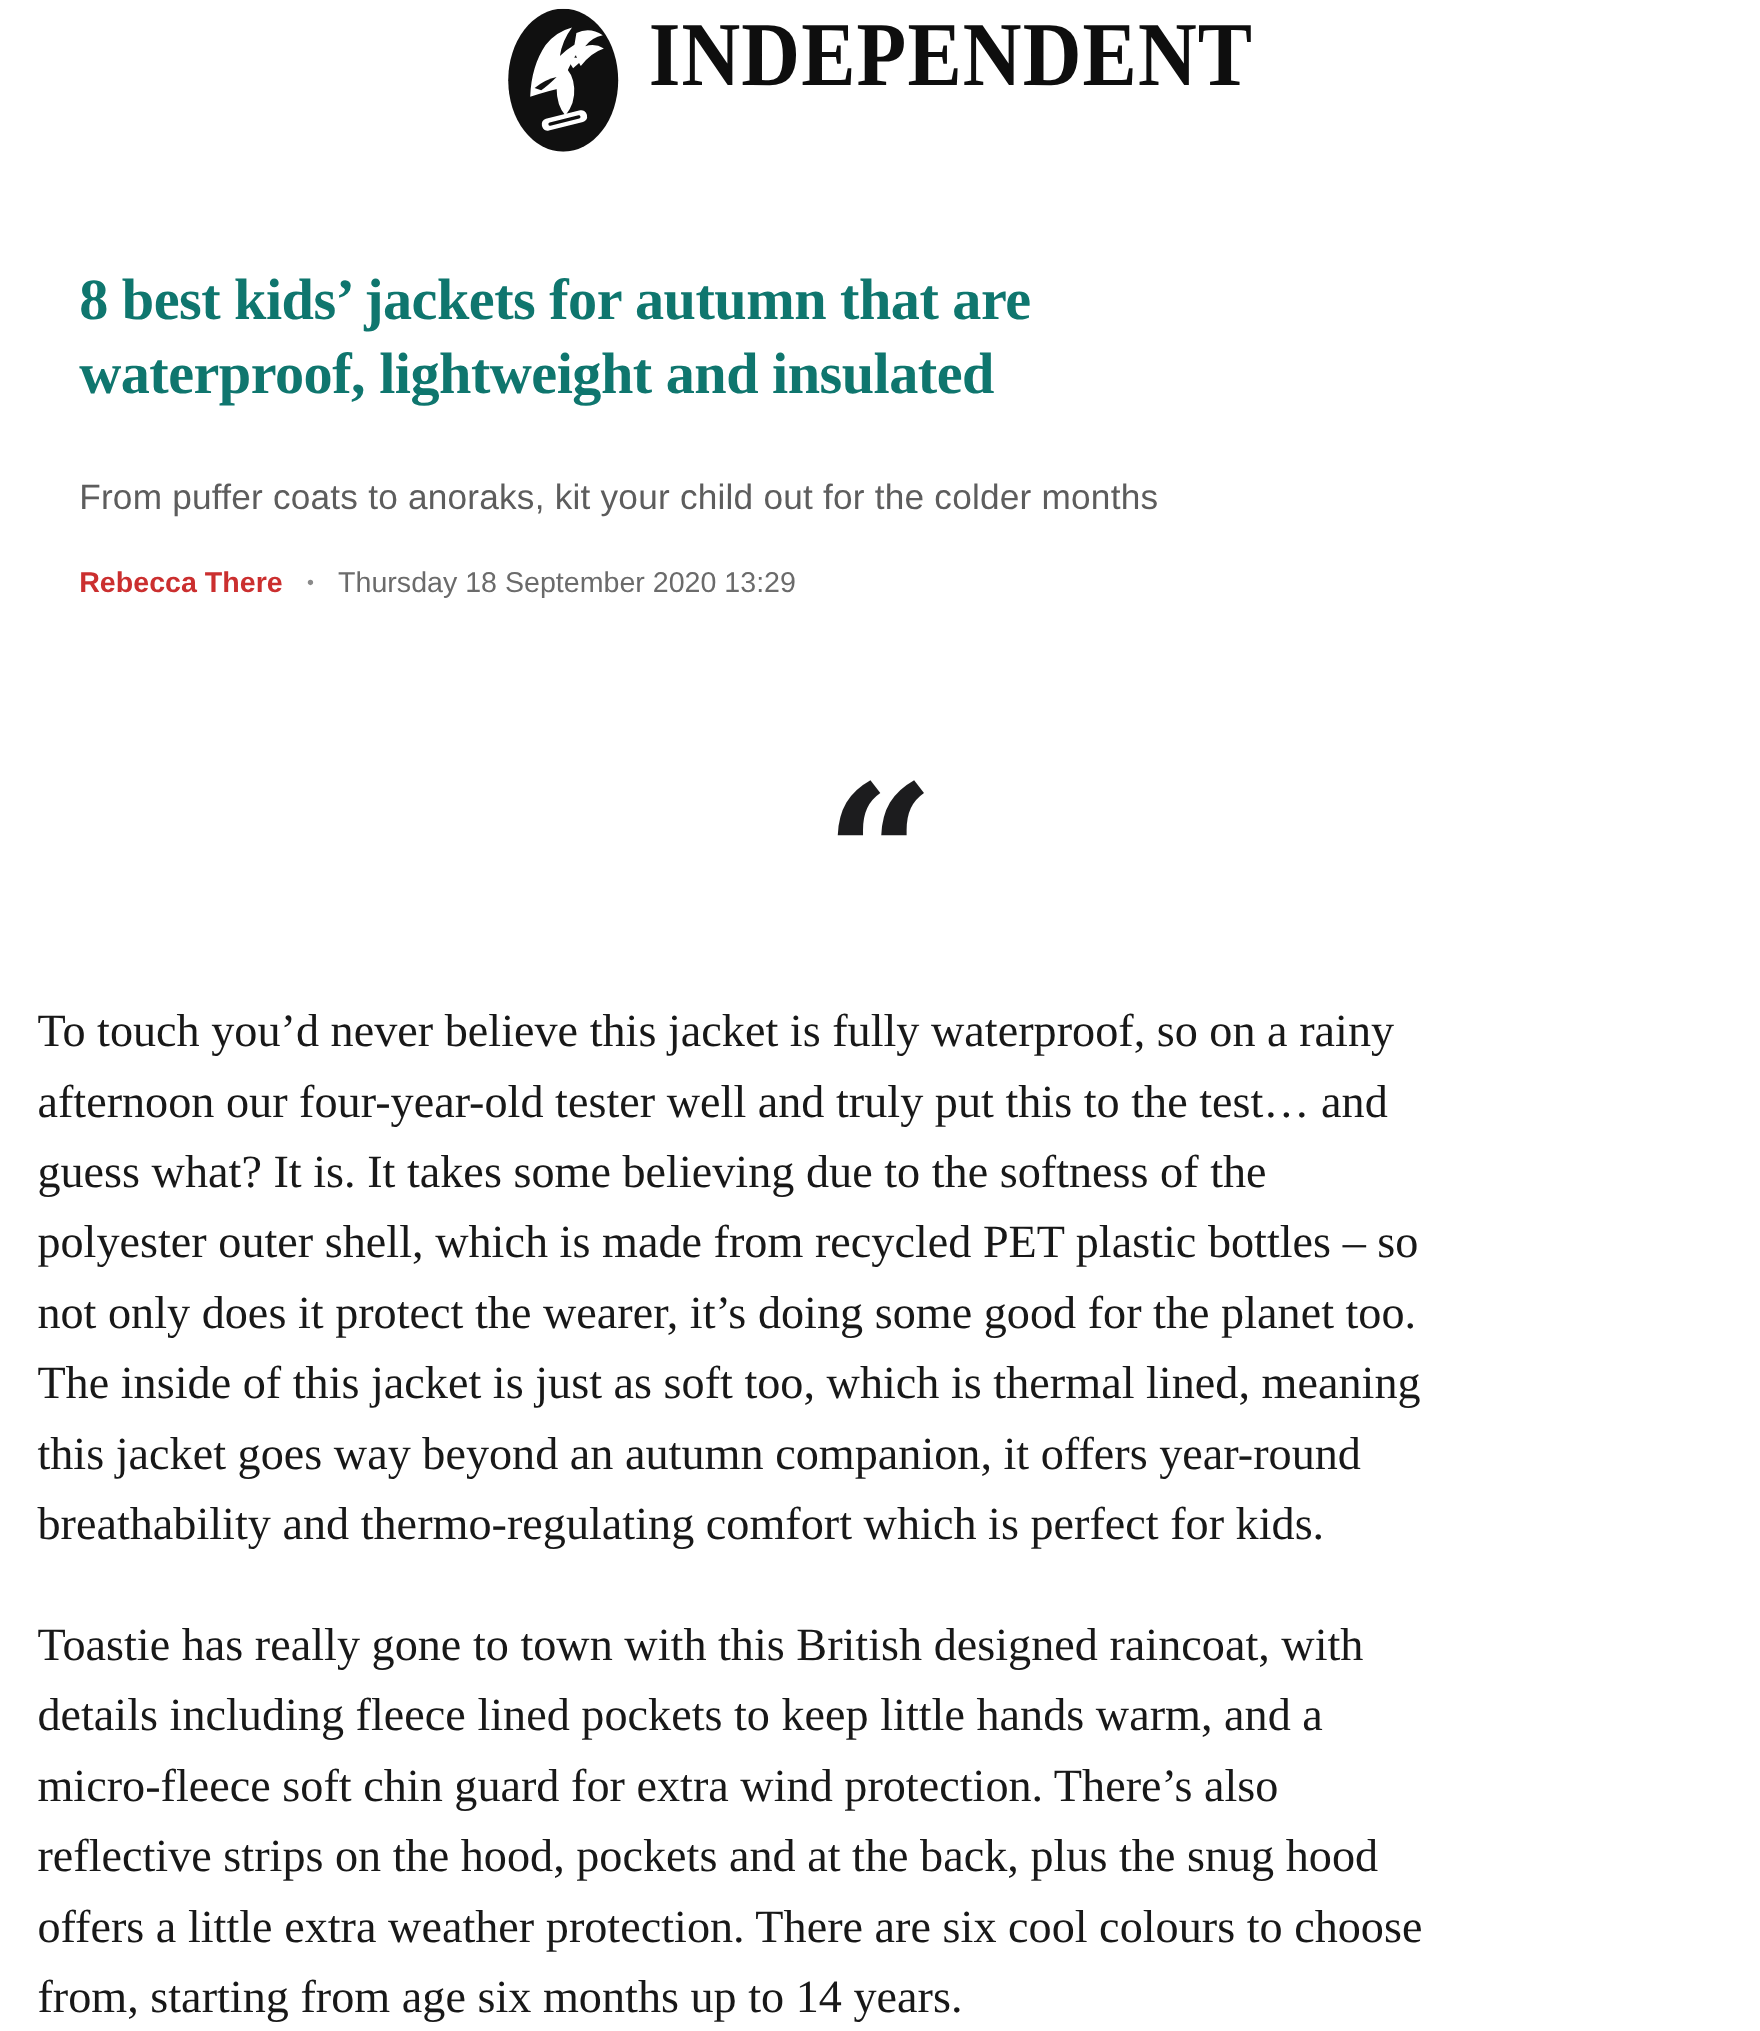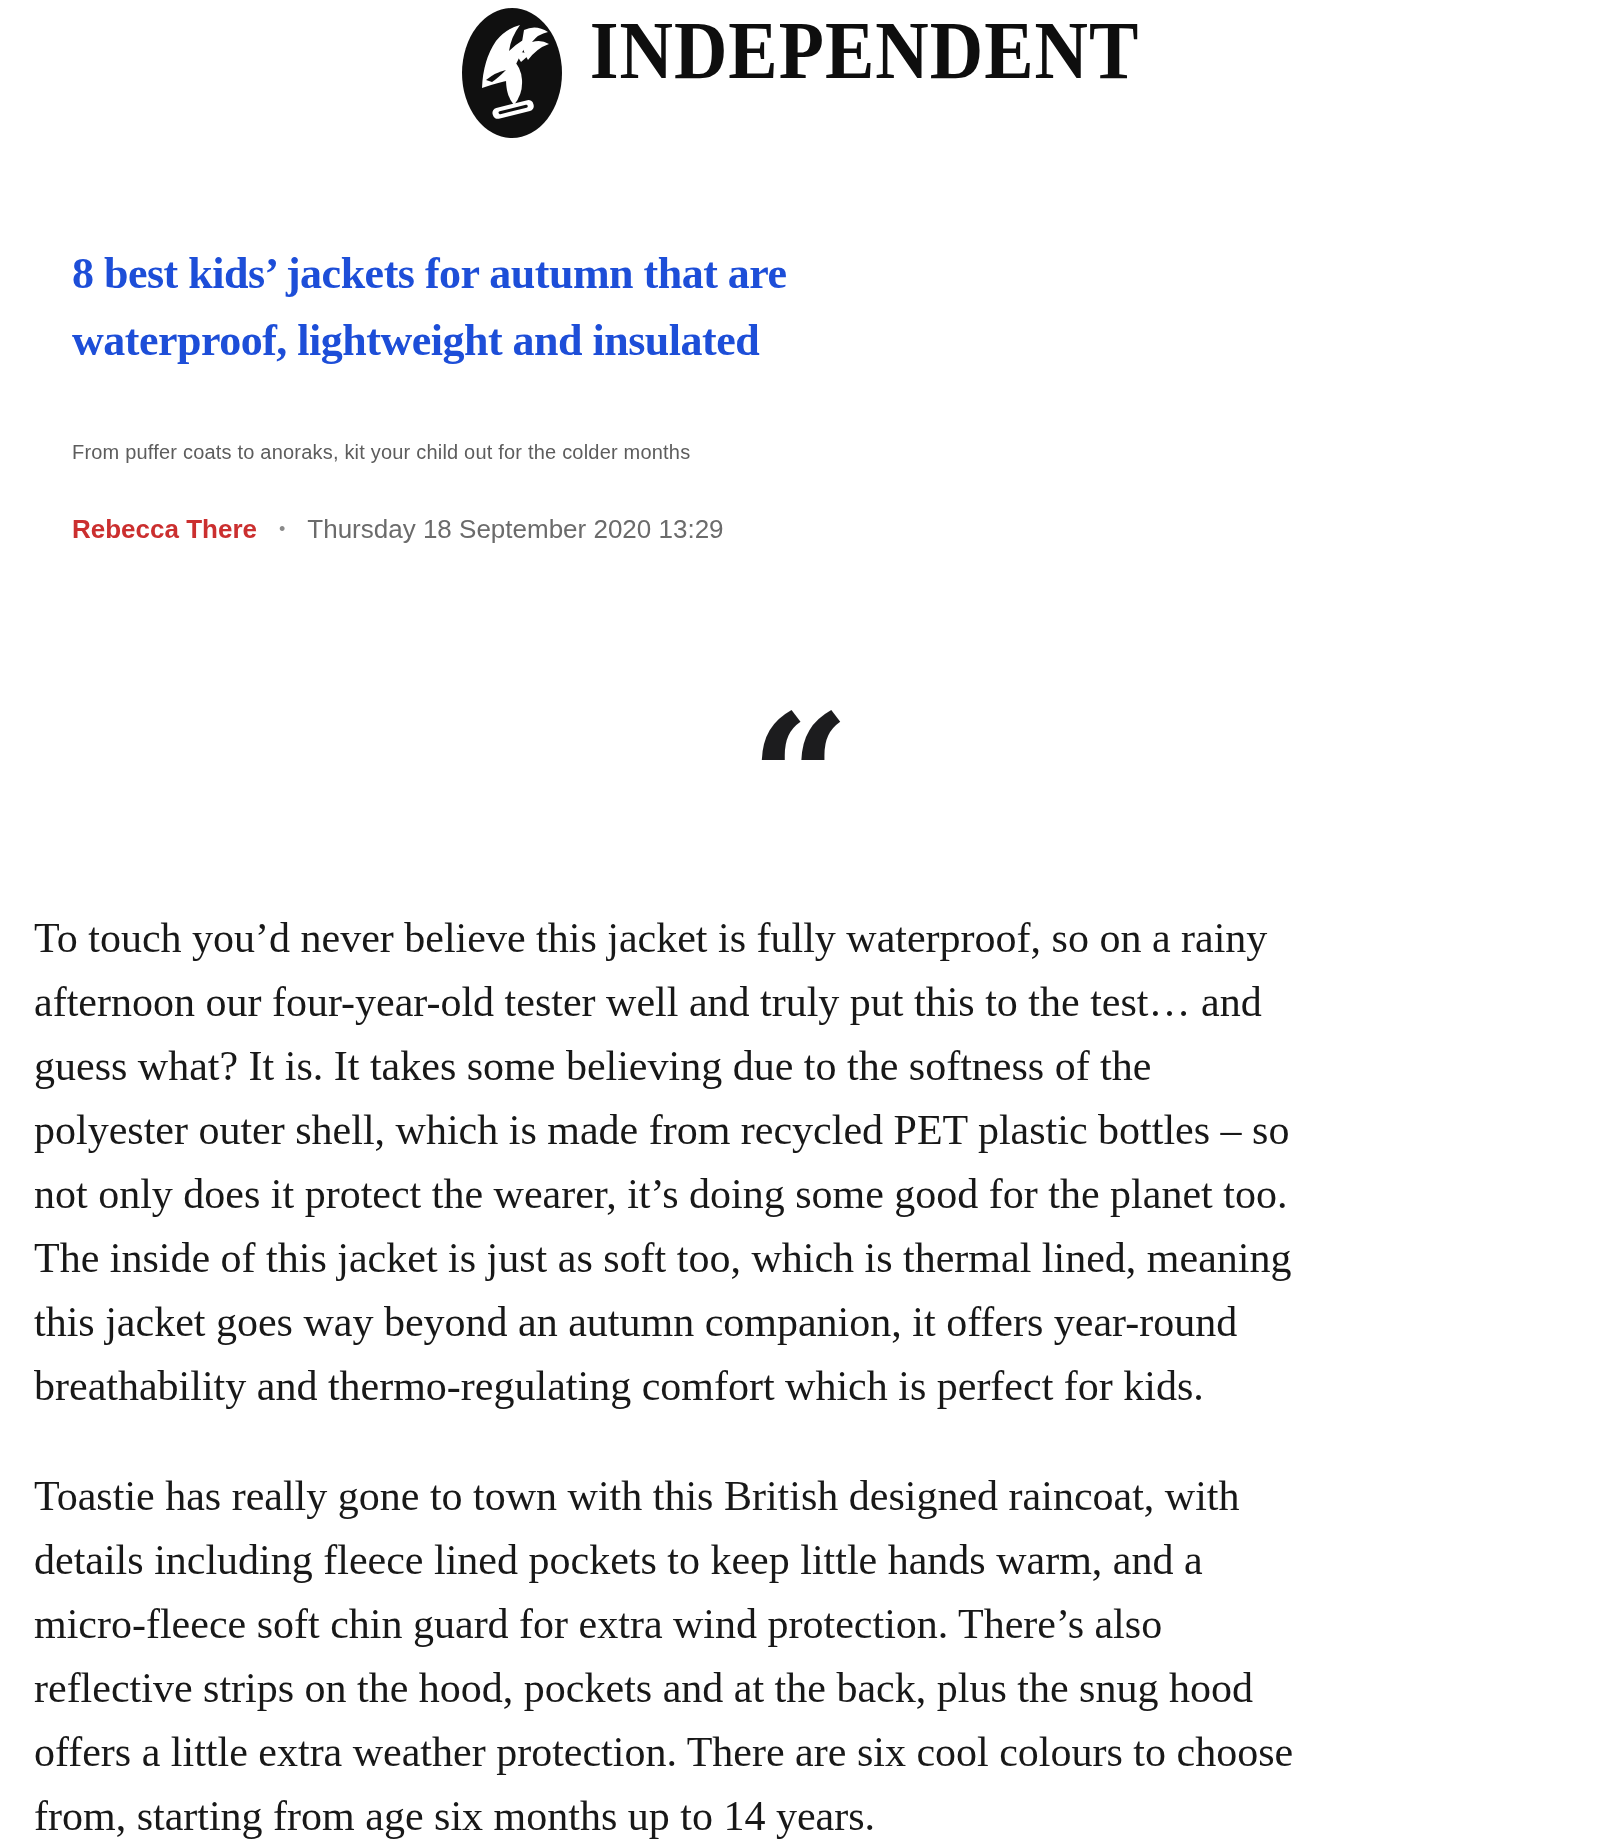--- a/index.html
+++ b/index.html
@@ -36,29 +36,29 @@
     transform-origin: center;
     white-space: nowrap;
   }
 
   
   .headline {
     margin: 100px 0 0 72px;
     width: 1390px;
     font-family: "Liberation Serif", serif;
     font-weight: 700;
-    font-size: 44px;
+    font-size: 53px;
     line-height: 67px;
     letter-spacing: -0.5px;
-    color: #1d4ed8;
+    color: #0f766e;
     white-space: pre-line;
   }
   .subtitle {
     margin: 60px 0 0 72px;
-    font-size: 20px;
+    font-size: 32px;
     line-height: 36px;
     color: #5d5d5d;
     letter-spacing: 0.2px;
   }
   .byline-row {
     margin: 42px 0 0 72px;
     display: flex;
     align-items: center;
     gap: 22px;
     font-size: 26px;

